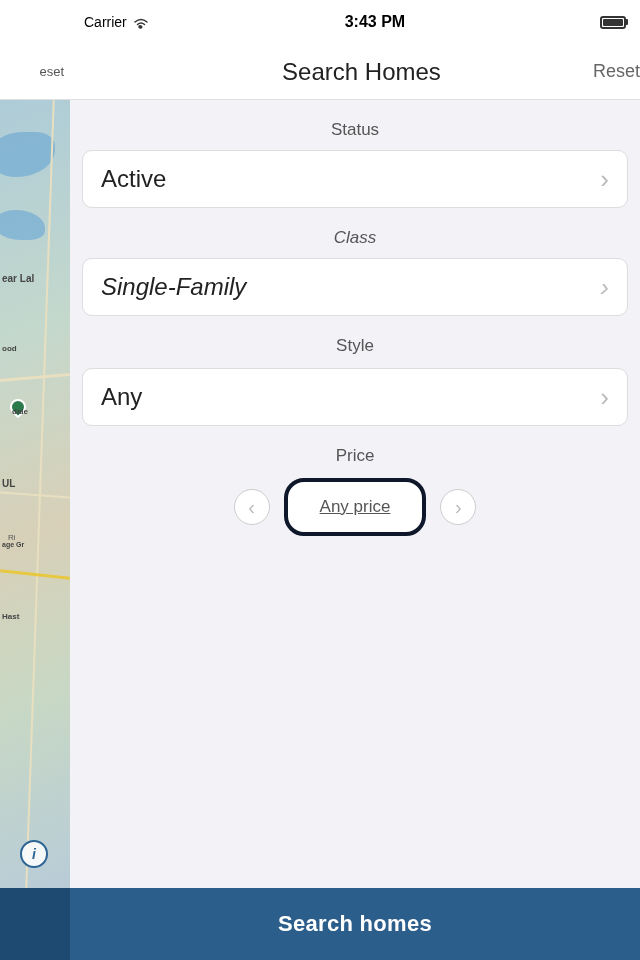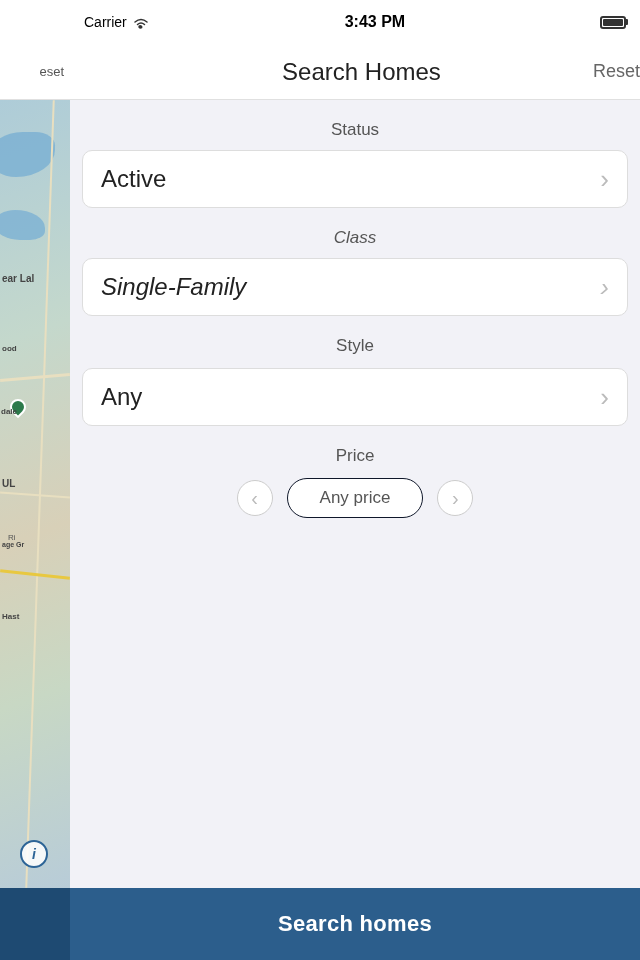--- a/index.html
+++ b/index.html
@@ -76,21 +76,21 @@
     <div style="position:absolute;top:0;left:55%;width:2px;height:100%;background:#e8dfc0;transform:rotate(2deg);"></div>
 
     <div style="position:absolute;top:60%;left:0;width:100%;height:3px;background:#e8c840;transform:rotate(6deg);"></div>
 
     <div style="position:absolute;top:38%;left:10px;">
       <div style="width:16px;height:16px;background:#2c7a4b;border-radius:50% 50% 50% 0;transform:rotate(-45deg);border:2px solid #fff;"></div>
     </div>
 
     <div style="position:absolute;top:22%;left:2px;font-size:10px;color:#444;font-weight:600;white-space:nowrap;">ear Lal</div>
     <div style="position:absolute;top:31%;left:2px;font-size:8px;color:#444;font-weight:600;">ood</div>
-    <div style="position:absolute;top:39%;left:1px;font-size:8px;color:#444;font-weight:600;">dale</div>
+    <div style="position:absolute;top:39%;left:12px;font-size:8px;color:#444;font-weight:600;">dale</div>
     <div style="position:absolute;top:48%;left:2px;font-size:10px;color:#444;font-weight:700;">UL</div>
     <div style="position:absolute;top:56%;left:2px;font-size:7px;color:#444;font-weight:600;white-space:nowrap;">age Gr</div>
     <div style="position:absolute;top:65%;left:2px;font-size:8px;color:#444;font-weight:600;">Hast</div>
     <div style="position:absolute;top:55%;left:8px;font-size:8px;color:#555;font-weight:500;">Ri</div>
 
     <div style="position:absolute;bottom:20px;left:20px;width:28px;height:28px;border:2px solid #2c6496;border-radius:50%;display:flex;align-items:center;justify-content:center;background:rgba(255,255,255,0.85);color:#2c6496;font-size:14px;font-style:italic;font-weight:bold;">i</div>
   </div>
   <div class="left-panel-bottom"></div>
 </div>
 
@@ -147,21 +147,21 @@
     <div style="background:#fff;border:1px solid #ddd;border-radius:10px;margin:12px 12px;display:flex;align-items:center;justify-content:space-between;padding:14px 18px;cursor:pointer;">
       <span style="font-size:24px;color:#222;font-weight:300;">Any</span>
       <span style="color:#bbb;font-size:26px;line-height:1;">›</span>
     </div>
   </div>
 
   <div style="margin-top:20px;padding-bottom:20px;">
     <div style="text-align:center;font-size:17px;color:#555;margin-bottom:12px;font-weight:400;">Price</div>
     <div style="display:flex;align-items:center;justify-content:center;gap:14px;padding:0 12px;">
       <div style="width:36px;height:36px;border:1px solid #ccc;border-radius:50%;display:flex;align-items:center;justify-content:center;background:#fff;color:#bbb;font-size:20px;cursor:pointer;flex-shrink:0;">‹</div>
-      <div style="border:1px solid #0f172a;border-radius:20px;padding:9px 32px;font-size:17px;color:#555;background:#fff;white-space:nowrap;">Any price</div>
+      <div style="border:4px solid #0f172a;border-radius:20px;padding:15px 32px;font-size:17px;color:#555;background:#fff;white-space:nowrap;text-decoration:underline;">Any price</div>
       <div style="width:36px;height:36px;border:1px solid #ccc;border-radius:50%;display:flex;align-items:center;justify-content:center;background:#fff;color:#bbb;font-size:20px;cursor:pointer;flex-shrink:0;">›</div>
     </div>
   </div>
 
 </div>
 
 <div style="position:absolute;bottom:0;left:70px;right:0;height:72px;background:#2c5e8c;display:flex;align-items:center;justify-content:center;cursor:pointer;z-index:20;">
   <span style="font-size:22px;font-weight:700;color:#fff;letter-spacing:0.3px;">Search homes</span>
 </div>
 

